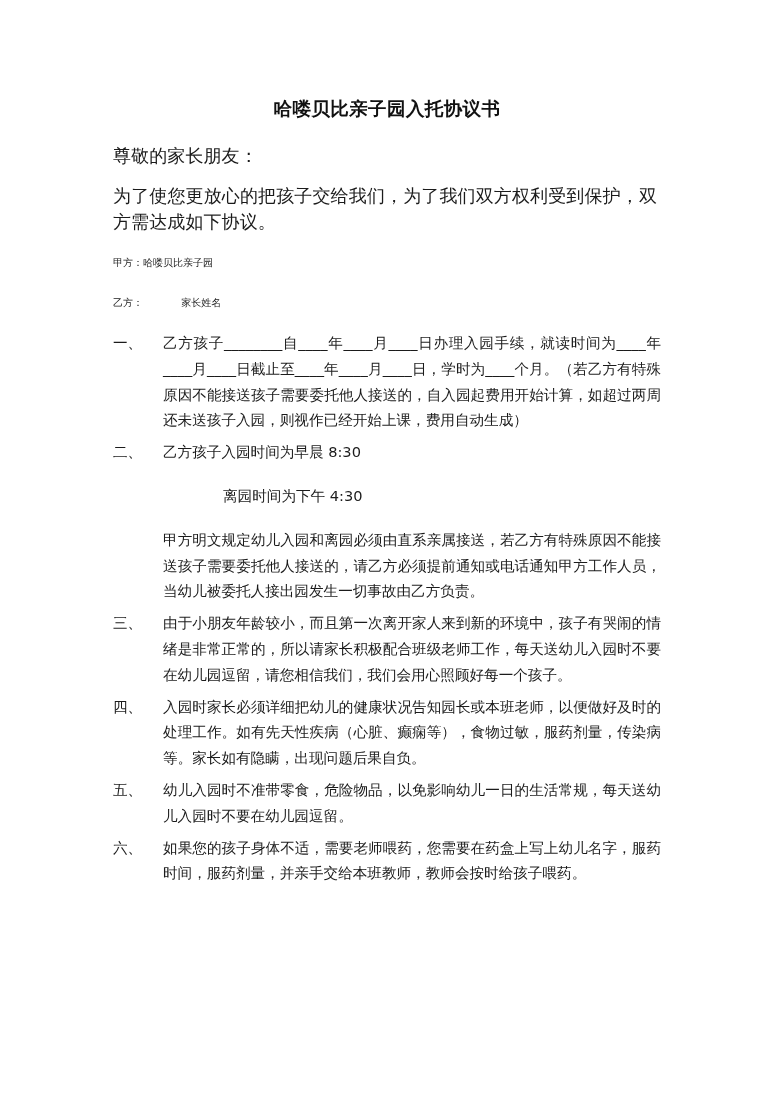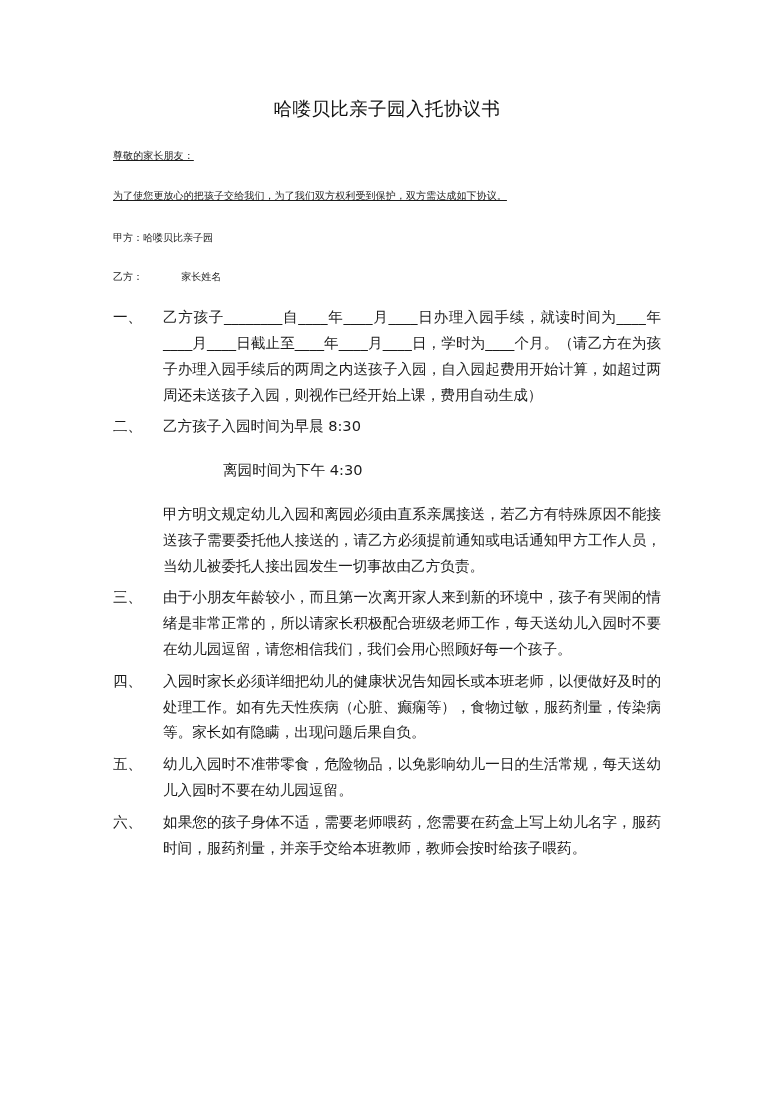--- a/index.html
+++ b/index.html
@@ -23,39 +23,38 @@
     height: 1095px;
     background: #ffffff;
   }
   .doc-title {
     position: absolute;
     left: 0;
     top: 96px;
     width: 774px;
     text-align: center;
     font-size: 18.5px;
-    font-weight: 400;
+    font-weight: 700;
     letter-spacing: 0.4px;
     color: #111111;
   }
   .body-block {
     position: absolute;
     left: 113px;
     top: 143px;
     width: 548px;
   }
   .para {
-    font-size: 10px;
+    font-size: 18px;
     line-height: 25.8px;
     color: #1b1b1b;
     text-align: justify;
     text-justify: inter-ideograph;
     margin: 0 4px 16px 0;
     letter-spacing: 0.1px;
-    text-decoration: underline;
   }
   .para.tight {
     margin-bottom: 14px;
   }
   .party-line {
     font-size: 10px;
     line-height: 25.8px;
     color: #1b1b1b;
     margin: 0 0 14px 0;
     white-space: pre;
@@ -106,21 +105,21 @@
 
     <p class="para">为了使您更放心的把孩子交给我们，为了我们双方权利受到保护，双方需达成如下协议。</p>
 
     <p class="party-line">甲方：哈喽贝比亲子园</p>
 
     <p class="party-line">乙方：            家长姓名</p>
 
     <div class="clause">
       <div class="clause-num">一、</div>
       <div class="clause-body">
-        <p>乙方孩子________自____年____月____日办理入园手续，就读时间为____年____月____日截止至____年____月____日，学时为____个月。（请乙方在为孩子办理入园手续后的两周之内送孩子入园，自入园起费用开始计算，如超过两周还未送孩子入园，则视作已经开始上课，费用自动生成）</p>
+        <p>乙方孩子________自____年____月____日办理入园手续，就读时间为____年____月____日截止至____年____月____日，学时为____个月。（若乙方有特殊原因不能接送孩子需要委托他人接送的，自入园起费用开始计算，如超过两周还未送孩子入园，则视作已经开始上课，费用自动生成）</p>
       </div>
     </div>
 
     <div class="clause">
       <div class="clause-num">二、</div>
       <div class="clause-body">
         <p>乙方孩子入园时间为早晨 8:30</p>
         <p class="center-ish">离园时间为下午 4:30</p>
         <p class="gap-top">甲方明文规定幼儿入园和离园必须由直系亲属接送，若乙方有特殊原因不能接送孩子需要委托他人接送的，请乙方必须提前通知或电话通知甲方工作人员，当幼儿被委托人接出园发生一切事故由乙方负责。</p>
       </div>

